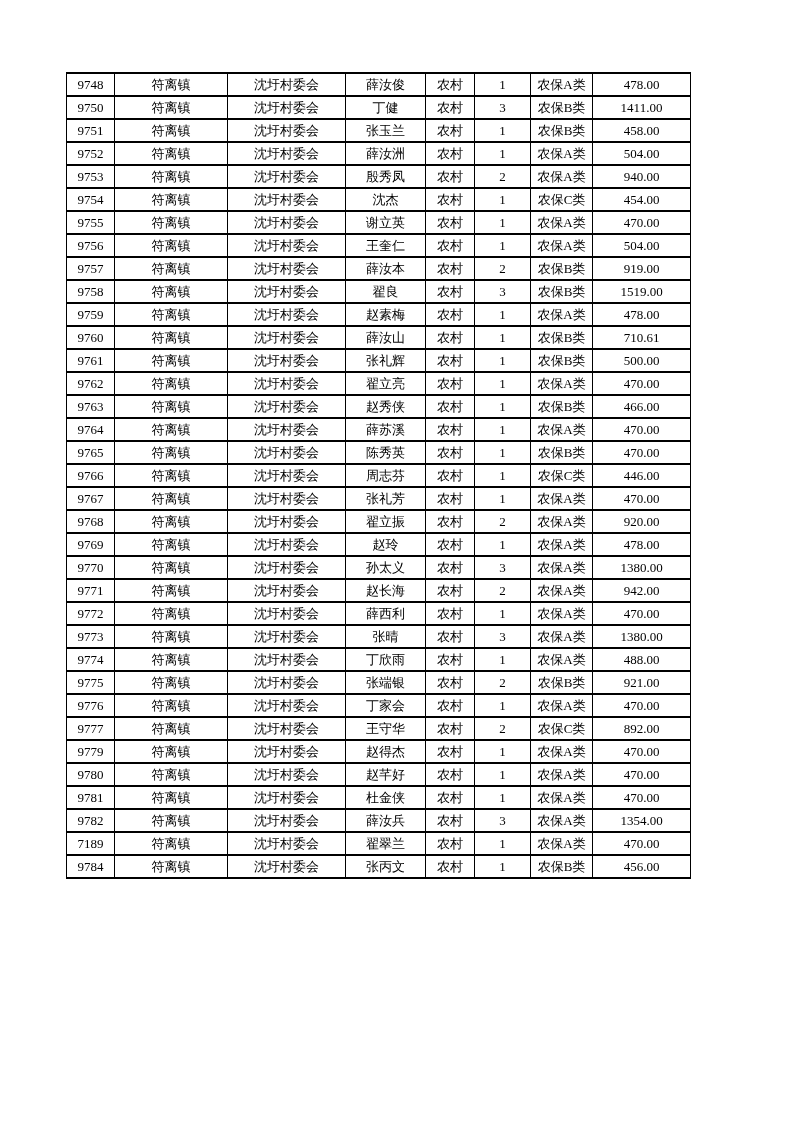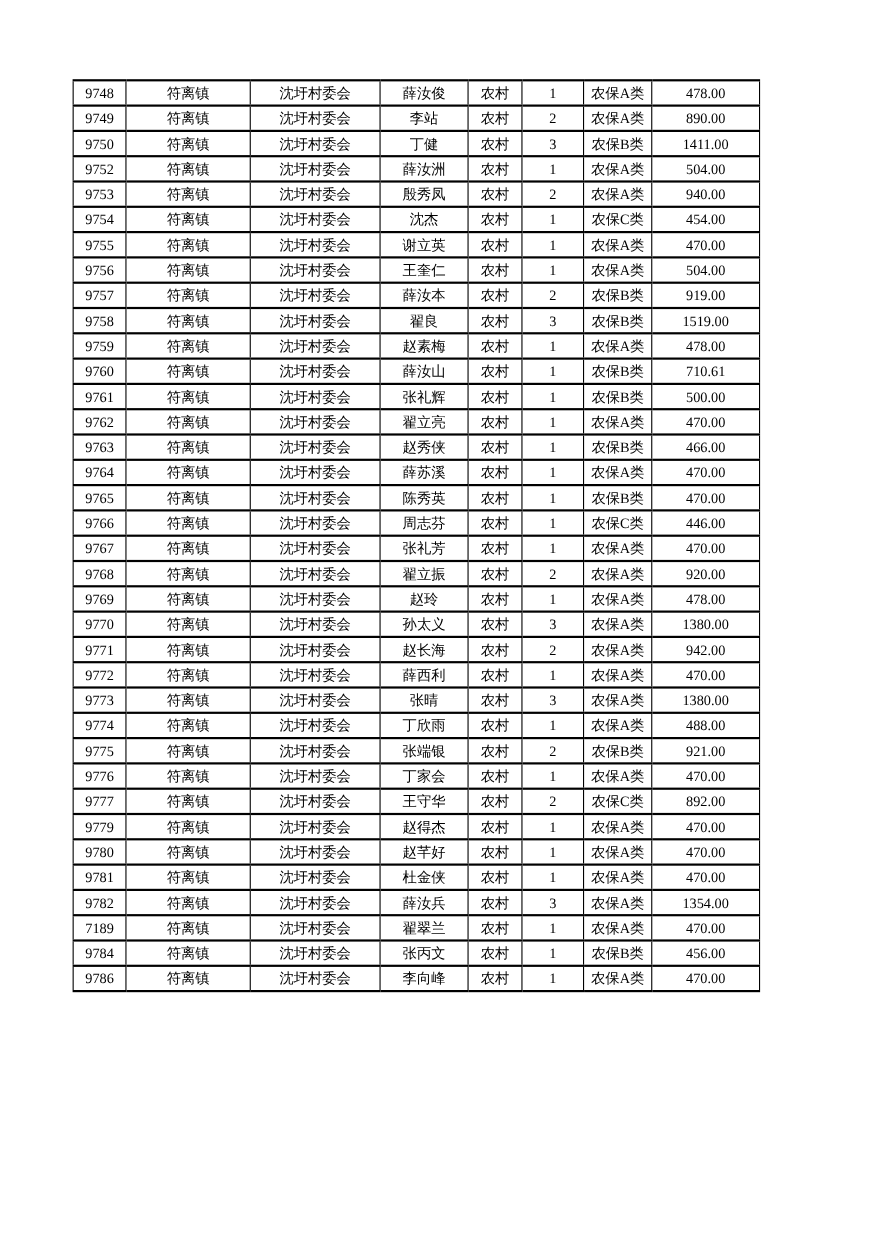--- a/index.html
+++ b/index.html
@@ -75,38 +75,38 @@
           <td>9748</td>
           <td>符离镇</td>
           <td>沈圩村委会</td>
           <td>薛汝俊</td>
           <td>农村</td>
           <td>1</td>
           <td>农保A类</td>
           <td>478.00</td>
         </tr>
         <tr>
-          <td>9749</td>
-          <td>符离镇</td>
-          <td>沈圩村委会</td>
-          <td>李站</td>
-          <td>农村</td>
-          <td>2</td>
-          <td>农保A类</td>
-          <td>890.00</td>
-        </tr>
-        <tr>
           <td>9750</td>
           <td>符离镇</td>
           <td>沈圩村委会</td>
           <td>丁健</td>
           <td>农村</td>
           <td>3</td>
           <td>农保B类</td>
           <td>1411.00</td>
+        </tr>
+        <tr>
+          <td>9751</td>
+          <td>符离镇</td>
+          <td>沈圩村委会</td>
+          <td>张玉兰</td>
+          <td>农村</td>
+          <td>1</td>
+          <td>农保B类</td>
+          <td>458.00</td>
         </tr>
         <tr>
           <td>9752</td>
           <td>符离镇</td>
           <td>沈圩村委会</td>
           <td>薛汝洲</td>
           <td>农村</td>
           <td>1</td>
           <td>农保A类</td>
           <td>504.00</td>
@@ -413,26 +413,16 @@
         </tr>
         <tr>
           <td>9784</td>
           <td>符离镇</td>
           <td>沈圩村委会</td>
           <td>张丙文</td>
           <td>农村</td>
           <td>1</td>
           <td>农保B类</td>
           <td>456.00</td>
-        </tr>
-        <tr>
-          <td>9786</td>
-          <td>符离镇</td>
-          <td>沈圩村委会</td>
-          <td>李向峰</td>
-          <td>农村</td>
-          <td>1</td>
-          <td>农保A类</td>
-          <td>470.00</td>
         </tr>
       </tbody>
   </table>
 </div>
 
 </body></html>

